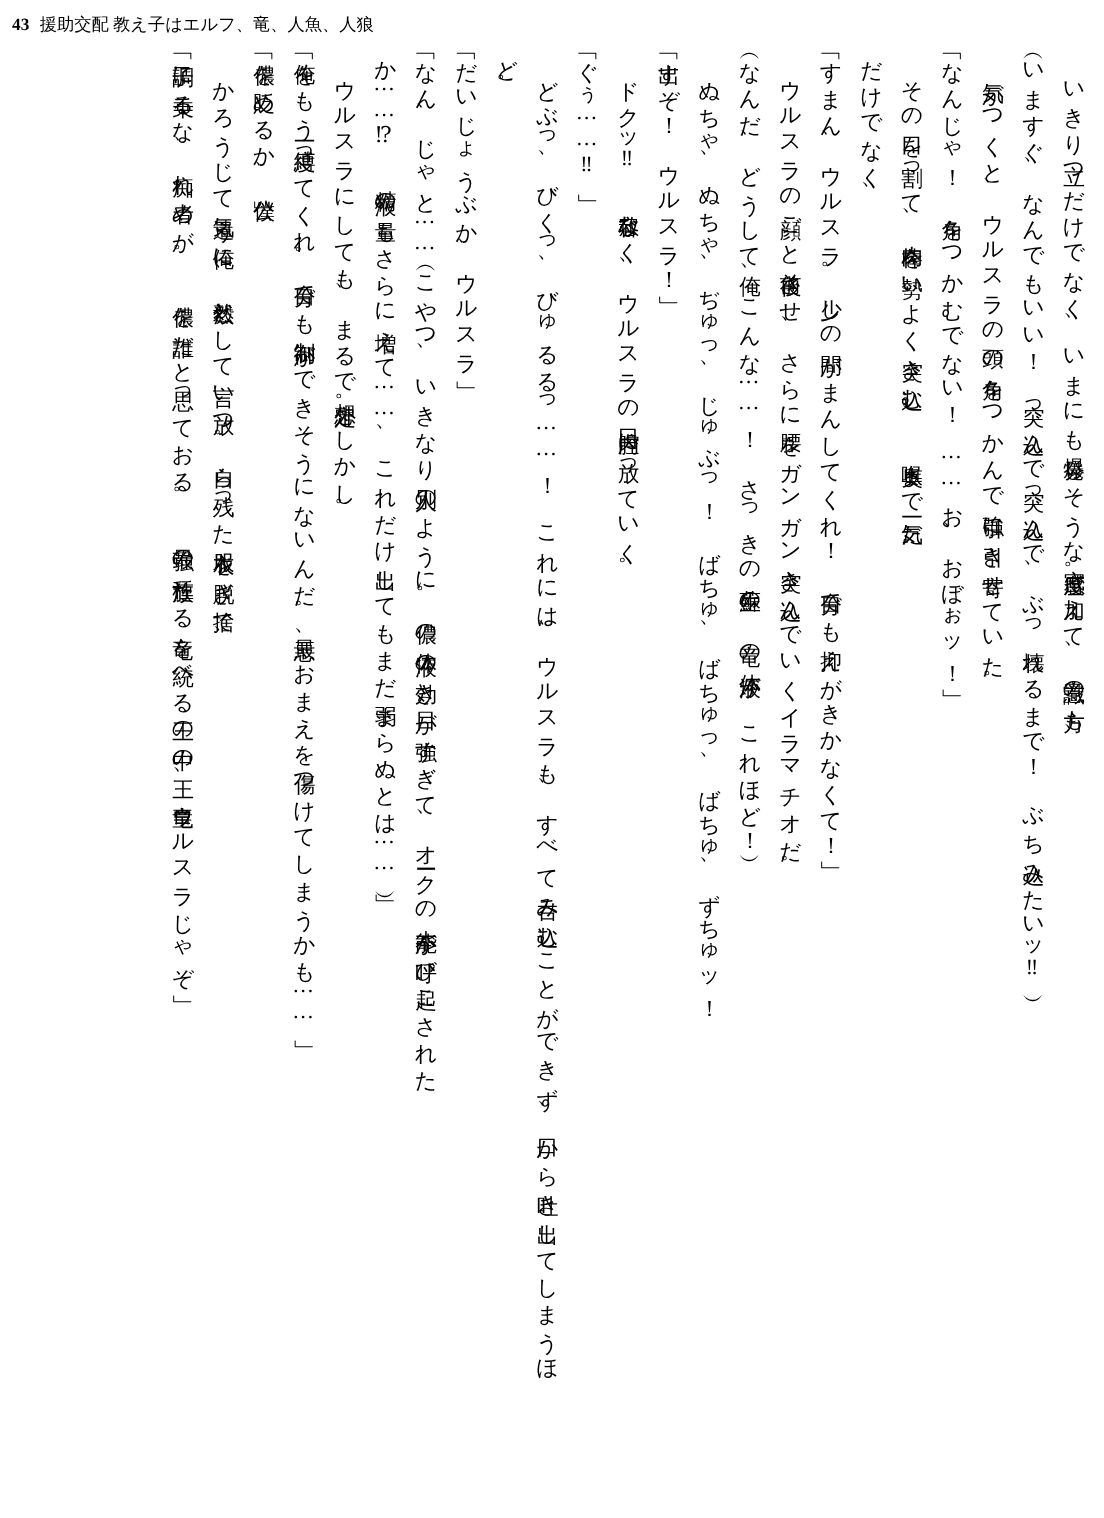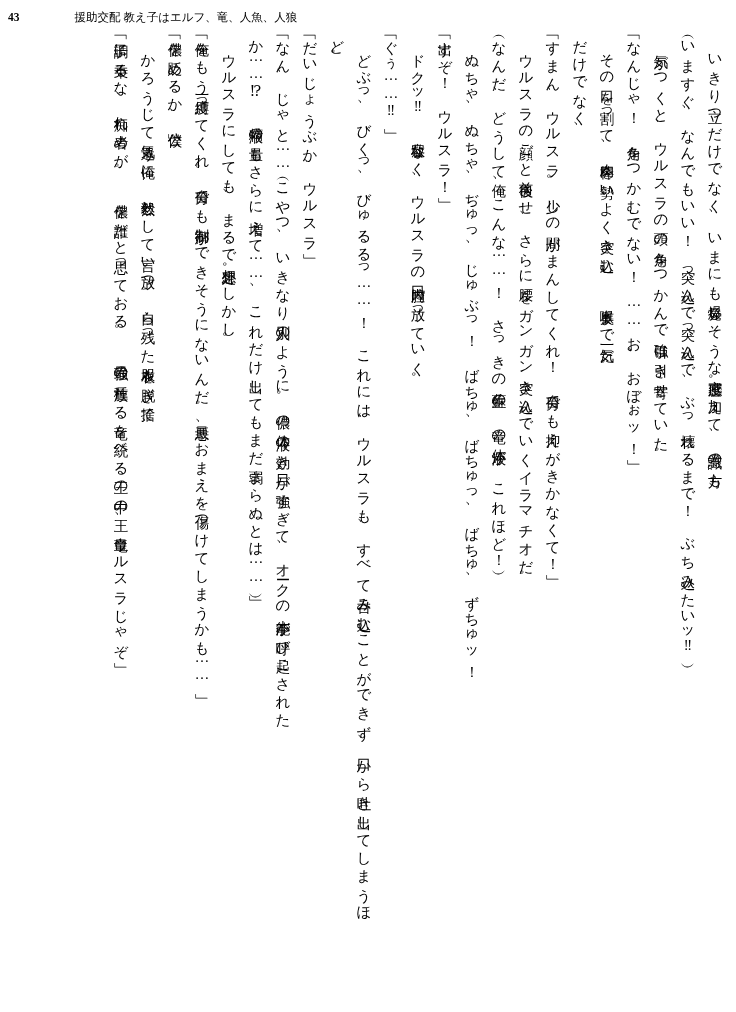--- a/index.html
+++ b/index.html
@@ -35,21 +35,20 @@
     line-height: 14px;
     white-space: nowrap;
   }
   .header .folio {
     font-weight: bold;
     font-size: 11.5px;
     letter-spacing: 0;
   }
   .header .title {
     font-size: 11.5px;
-    margin-left: 48px;
   }
   
   .body-area {
     position: absolute;
     top: 30px;
     right: 14px;
     left: 14px;
     bottom: 14px;
   }
   .vcols {

